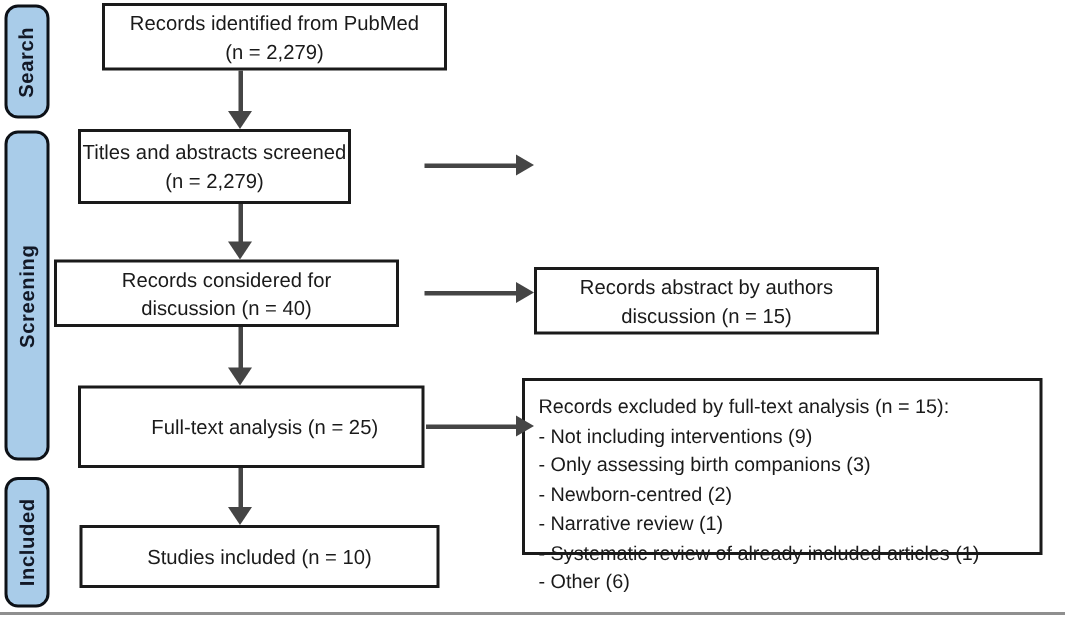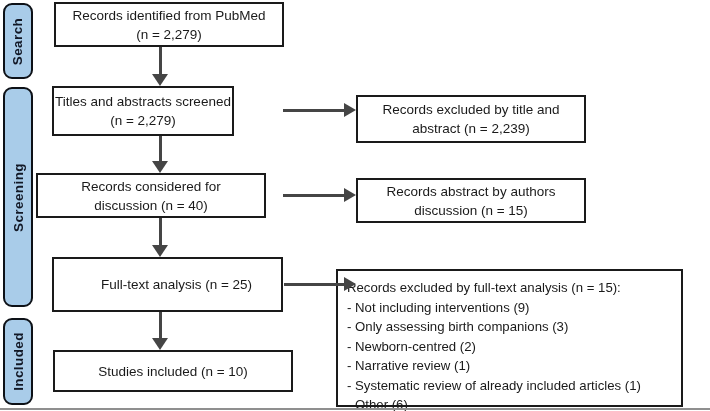--- a/index.html
+++ b/index.html
@@ -76,21 +76,21 @@
   <div class="stage" style="left:3px;top:3px;height:76px;">
     <span class="stage-label">Search</span>
   </div>
   <div class="stage" style="left:3px;top:87px;height:220px;">
     <span class="stage-label">Screening</span>
   </div>
   <div class="stage" style="left:3px;top:318px;height:87px;">
     <span class="stage-label">Included</span>
   </div>
 
-  <div class="box center" style="left:54px;top:2px;width:230px;height:45px;">
+  <div class="box center" style="left:68px;top:2px;width:230px;height:45px;">
     <div class="box-text">
       <span>Records identified from PubMed</span>
       <span>(n = 2,279)</span>
     </div>
   </div>
 
   <div class="box center" style="left:52px;top:86px;width:182px;height:50px;">
     <div class="box-text">
       <span>Titles and abstracts screened</span>
       <span>(n = 2,279)</span>
@@ -109,35 +109,29 @@
       <span>Full-text analysis (n = 25)</span>
     </div>
   </div>
 
   <div class="box center" style="left:53px;top:350px;width:240px;height:42px;">
     <div class="box-text">
       <span>Studies included (n = 10)</span>
     </div>
   </div>
 
-  <div class="box center" style="left:356px;top:95px;width:230px;height:48px;">
-    <div class="box-text">
-      <span>Records excluded by title and</span>
-      <span>abstract (n = 2,239)</span>
-    </div>
-  </div>
 
   <div class="box center" style="left:356px;top:178px;width:230px;height:45px;">
     <div class="box-text">
       <span>Records abstract by authors</span>
       <span>discussion (n = 15)</span>
     </div>
   </div>
 
-  <div class="box exclusion" style="left:336px;top:252px;width:347px;height:138px;margin-top:17px;">
+  <div class="box exclusion" style="left:348px;top:252px;width:347px;height:118px;">
     <span>Records excluded by full-text analysis (n = 15):</span>
     <span>- Not including interventions (9)</span>
     <span>- Only assessing birth companions (3)</span>
     <span>- Newborn-centred (2)</span>
     <span>- Narrative review (1)</span>
     <span>- Systematic review of already included articles (1)</span>
     <span>- Other (6)</span>
   </div>
 
   <div class="stem-v" style="left:159px;top:47px;height:28px;"></div>

